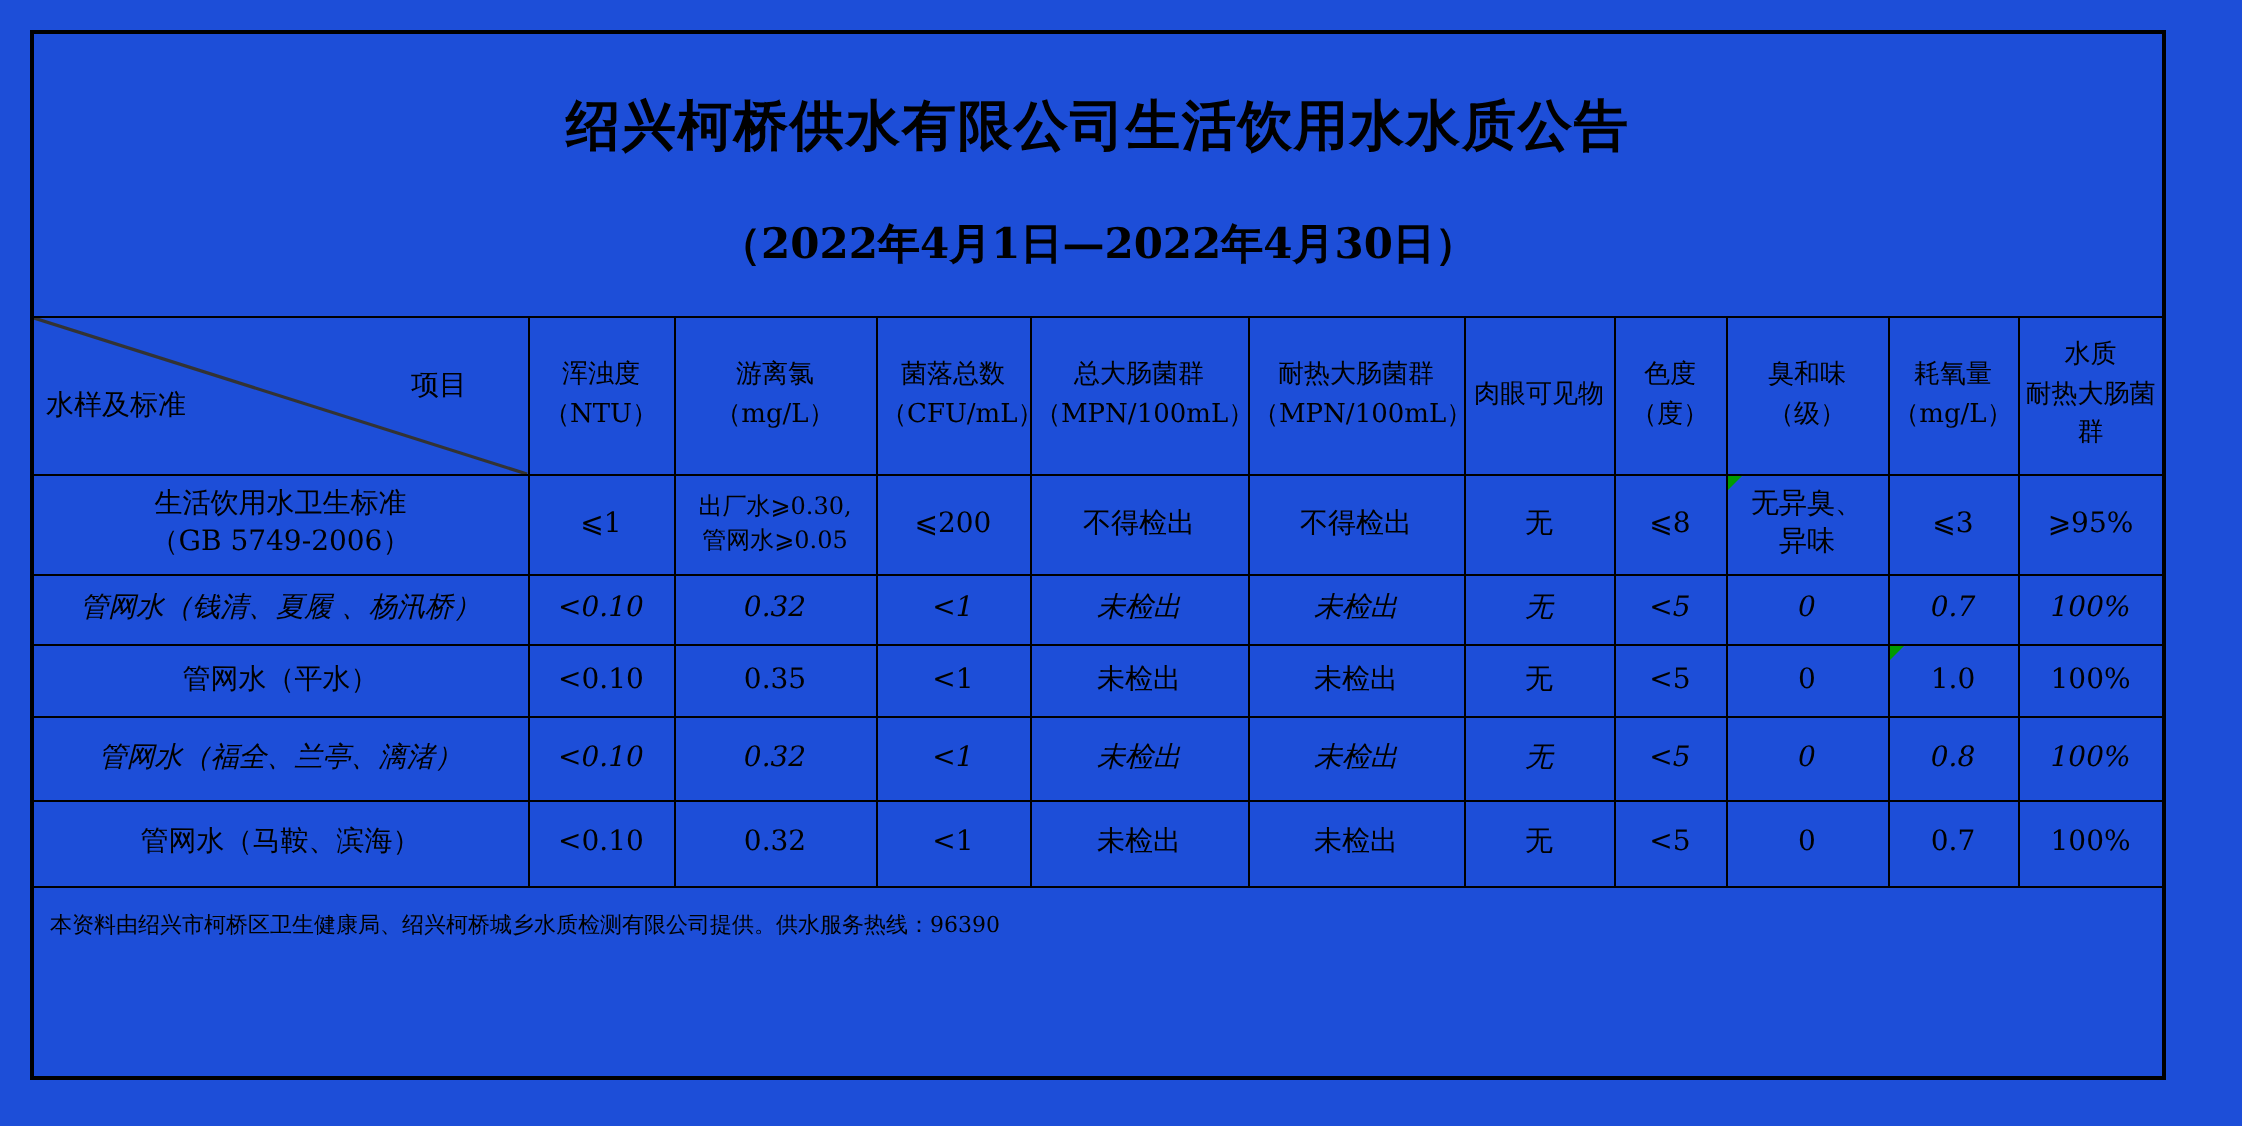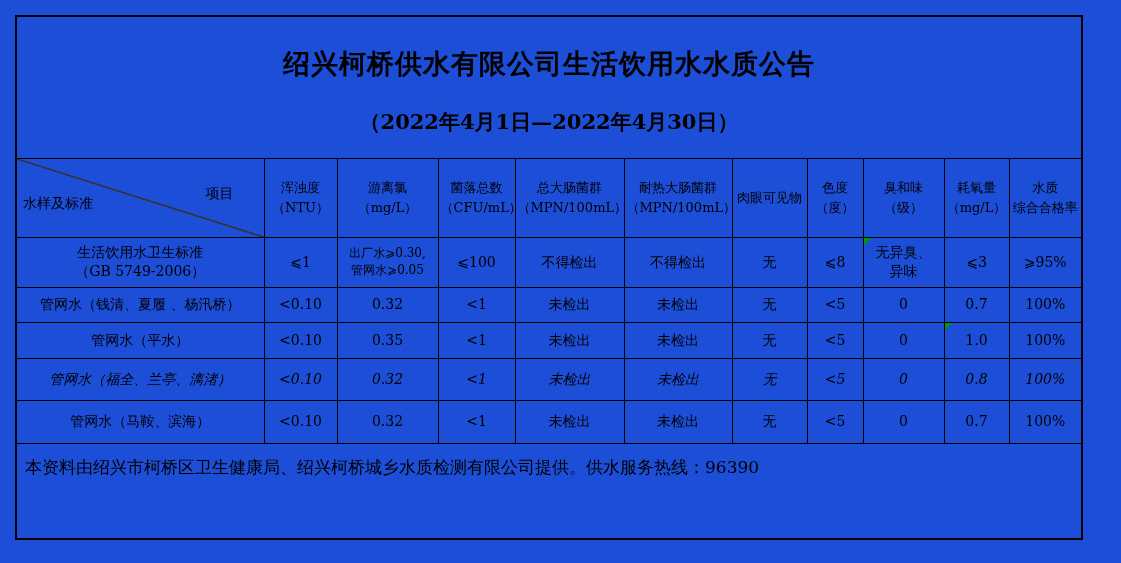--- a/index.html
+++ b/index.html
@@ -37,21 +37,21 @@
   .corner-bl{position:absolute;left:6px;top:34px;font-size:14px;}
   tbody#body-rows td{font-size:14px;}
   tbody#body-rows td.vcell{position:relative;}
   tbody#body-rows tr:first-child td:nth-child(3){font-size:12px;line-height:1.4;}
   .gmark{
     position:absolute;top:0;left:0;width:0;height:0;
     border-top:7px solid #009b00;
     border-right:7px solid transparent;
   }
   td.footer-cell{height:94px;position:relative;padding:0;text-align:left;}
-  .f1{position:absolute;left:8px;top:12px;font-size:17px;}
+  .f1{position:absolute;left:8px;top:12px;font-size:11px;}
 </style>
 </head>
 <body>
 
 <div class="stage">
   <table class="wq">
     <colgroup>
       <col style="width:248px">
         <col style="width:73px">
         <col style="width:101px">
@@ -89,41 +89,41 @@
           <td>耐热大肠菌群
 （MPN/100mL）</td>
           <td>肉眼可见物</td>
           <td>色度
 （度）</td>
           <td>臭和味
 （级）</td>
           <td>耗氧量
 （mg/L）</td>
           <td>水质
-综合合格率</td>
+耐热大肠菌群</td>
         </tr>
     </tbody>
     <tbody id="body-rows">
         <tr style="height: 50px;">
           <td>生活饮用水卫生标准
 （GB 5749-2006）</td>
           <td class="vcell">⩽1</td>
           <td class="vcell">出厂水⩾0.30,
 管网水⩾0.05</td>
-          <td class="vcell">⩽100</td>
+          <td class="vcell">⩽200</td>
           <td class="vcell">不得检出</td>
           <td class="vcell">不得检出</td>
           <td class="vcell">无</td>
           <td class="vcell">⩽8</td>
           <td class="vcell"><span class="gmark" style="border-top-color: rgb(0, 155, 0);"></span>无异臭、
 异味</td>
           <td class="vcell">⩽3</td>
           <td class="vcell">⩾95%</td>
         </tr>
-        <tr style="height: 35px;">
+        <tr style="height: 35px; font-style: italic;">
           <td>管网水（钱清、夏履 、杨汛桥）</td>
           <td class="vcell">&lt;0.10</td>
           <td class="vcell">0.32</td>
           <td class="vcell">&lt;1</td>
           <td class="vcell">未检出</td>
           <td class="vcell">未检出</td>
           <td class="vcell">无</td>
           <td class="vcell">&lt;5</td>
           <td class="vcell">0</td>
           <td class="vcell">0.7</td>

